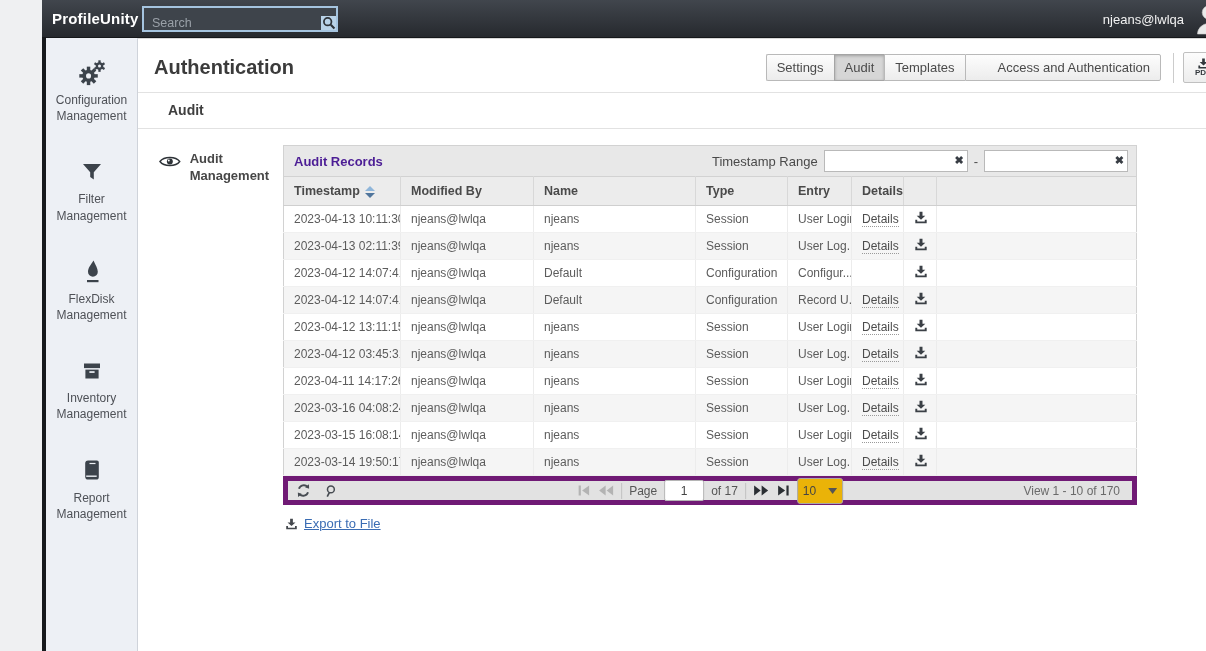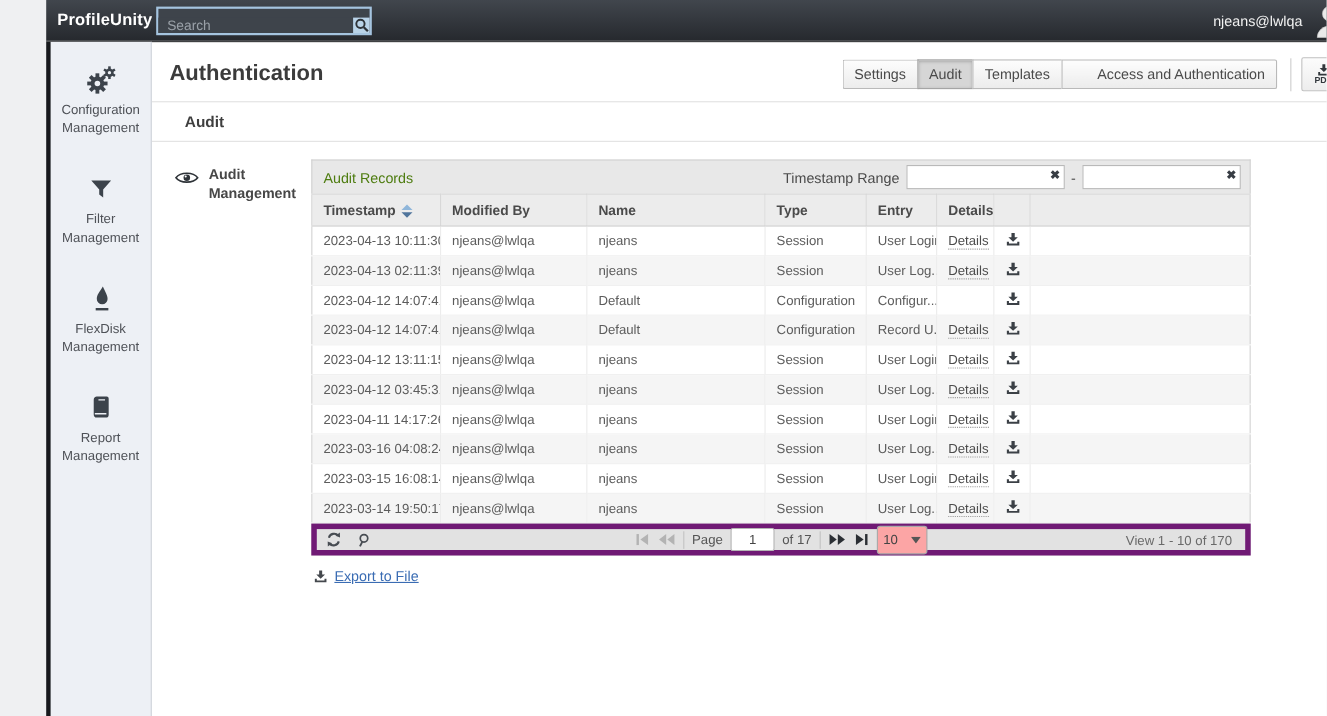--- a/index.html
+++ b/index.html
@@ -52,21 +52,21 @@
   .section-head { padding:9px 16px 10px 30px; font-size:14px; font-weight:bold; color:#3f3f3f; }
 
   .work-area { display:flex; padding:16px 0 0 14px; }
   .rail { width:131px; display:flex; align-items:flex-start; gap:9px; padding:6px 0 0 7px; }
   .rail-label { font-size:13px; font-weight:bold; color:#474747; line-height:1.3; }
 
   
   .grid-panel { width:854px; }
   .panel-bar { height:31px; background:#e8e8e8; border:1px solid #d2d2d2; border-bottom:none;
                display:flex; align-items:center; padding:0 8px; }
-  .panel-title { font-size:13px; font-weight:normal; color:#4d7c0f; padding-left:2px; }
+  .panel-title { font-size:13px; font-weight:bold; color:#4c1d95; padding-left:2px; }
   .range-wrap { margin-left:auto; display:flex; align-items:center; gap:6px; }
   .range-label { font-size:13px; color:#4a4a4a; }
   .range-input { position:relative; width:144px; height:22px; }
   .range-input input { width:100%; height:100%; border:1px solid #b9b9b9; padding:0 20px 0 6px;
                        font-size:12px; outline:none; font-family:"Liberation Sans", sans-serif; }
   .clear-x { position:absolute; right:4px; top:3px; font-size:11px; font-weight:bold; color:#383d44;
              cursor:pointer; line-height:15px; }
   .range-dash { color:#4a4a4a; }
 
   table.grid { width:854px; border-collapse:collapse; table-layout:fixed;
@@ -92,21 +92,21 @@
   .grid-footer { position:relative; height:29px; background:#e2e2e2; border:5px solid #701a75;
                  display:flex; align-items:center; padding:0 8px; }
   .foot-icons { display:flex; align-items:center; gap:13px; color:#4a4f55; }
   .foot-icons span { cursor:pointer; display:flex; }
   .pager { position:absolute; left:50%; transform:translateX(-50%); display:flex; align-items:center; gap:7px; }
   .pg-btn { display:flex; cursor:pointer; }
   .pg-sep { width:1px; height:16px; background:#c2c2c2; }
   .pg-label { font-size:12px; color:#555; }
   .page-input { width:40px; height:21px; border:1px solid #b5b5b5; text-align:center; font-size:12px;
                 color:#444; border-radius:2px; font-family:"Liberation Sans", sans-serif; }
-  .size-select { width:46px; height:22px; background:#fca5a5; border:1px solid #a8a8a8; border-radius:3px;
+  .size-select { width:46px; height:22px; background:#eab308; border:1px solid #a8a8a8; border-radius:3px;
                  display:flex; align-items:center; padding:12px 5px; cursor:pointer; justify-content:space-between; }
   .size-select .val { font-size:12px; color:#444; }
   .view-status { margin-left:auto; font-size:12px; color:#6a6a6a; padding-right:4px; }
 
   .export-row { display:flex; align-items:center; gap:6px; margin:11px 0 0 2px; }
   .export-link { color:#3a6cb3; font-size:13px; text-decoration:underline; cursor:pointer; }
 
   
   .gutter { position:absolute; right:0; top:38px; width:14px; height:613px; background:#eff0f2; }
 </style>
@@ -188,20 +188,30 @@
       <div class="side-item">
         <span class="icon">
           <svg width="24" height="26" viewBox="0 0 24 26" fill="currentColor">
             <path d="M13.5 1.5 C10.5 6.5 8 9 8 12.8 a4.9 4.9 0 0 0 9.8 0 C17.8 9.6 15.8 6.5 13.5 1.5 z"></path>
             <rect x="7" y="21" width="11.5" height="2.2"></rect>
           </svg>
         </span>
         <span class="side-label">FlexDisk Management</span>
       </div>
 
+      <div class="side-item">
+        <span class="icon">
+          <svg width="26" height="24" viewBox="0 0 24 24" fill="currentColor">
+            <rect x="4" y="4.5" width="16" height="4.6"></rect>
+            <rect x="5.4" y="10.6" width="13.2" height="8.9"></rect>
+            <rect x="9.4" y="12.2" width="5.2" height="1.7" fill="#edf0f5"></rect>
+          </svg>
+        </span>
+        <span class="side-label">Inventory Management</span>
+      </div>
 
       <div class="side-item">
         <span class="icon">
           <svg width="24" height="26" viewBox="0 0 24 26" fill="currentColor">
             <path d="M8.5 2.5 h8.5 a1.8 1.8 0 0 1 1.8 1.8 V19 a2.6 2.6 0 0 1 -2.6 2.6 H8 a2.8 2.8 0 0 1 -2.8 -2.8 V5.3 A2.8 2.8 0 0 1 8.5 2.5 z"></path>
             <path d="M6.2 18.2 h10.5" stroke="#edf0f5" stroke-width="1.4" fill="none"></path>
             <path d="M9.5 5.5 h6" stroke="#edf0f5" stroke-width="1.2" fill="none"></path>
           </svg>
         </span>
         <span class="side-label">Report Management</span>

